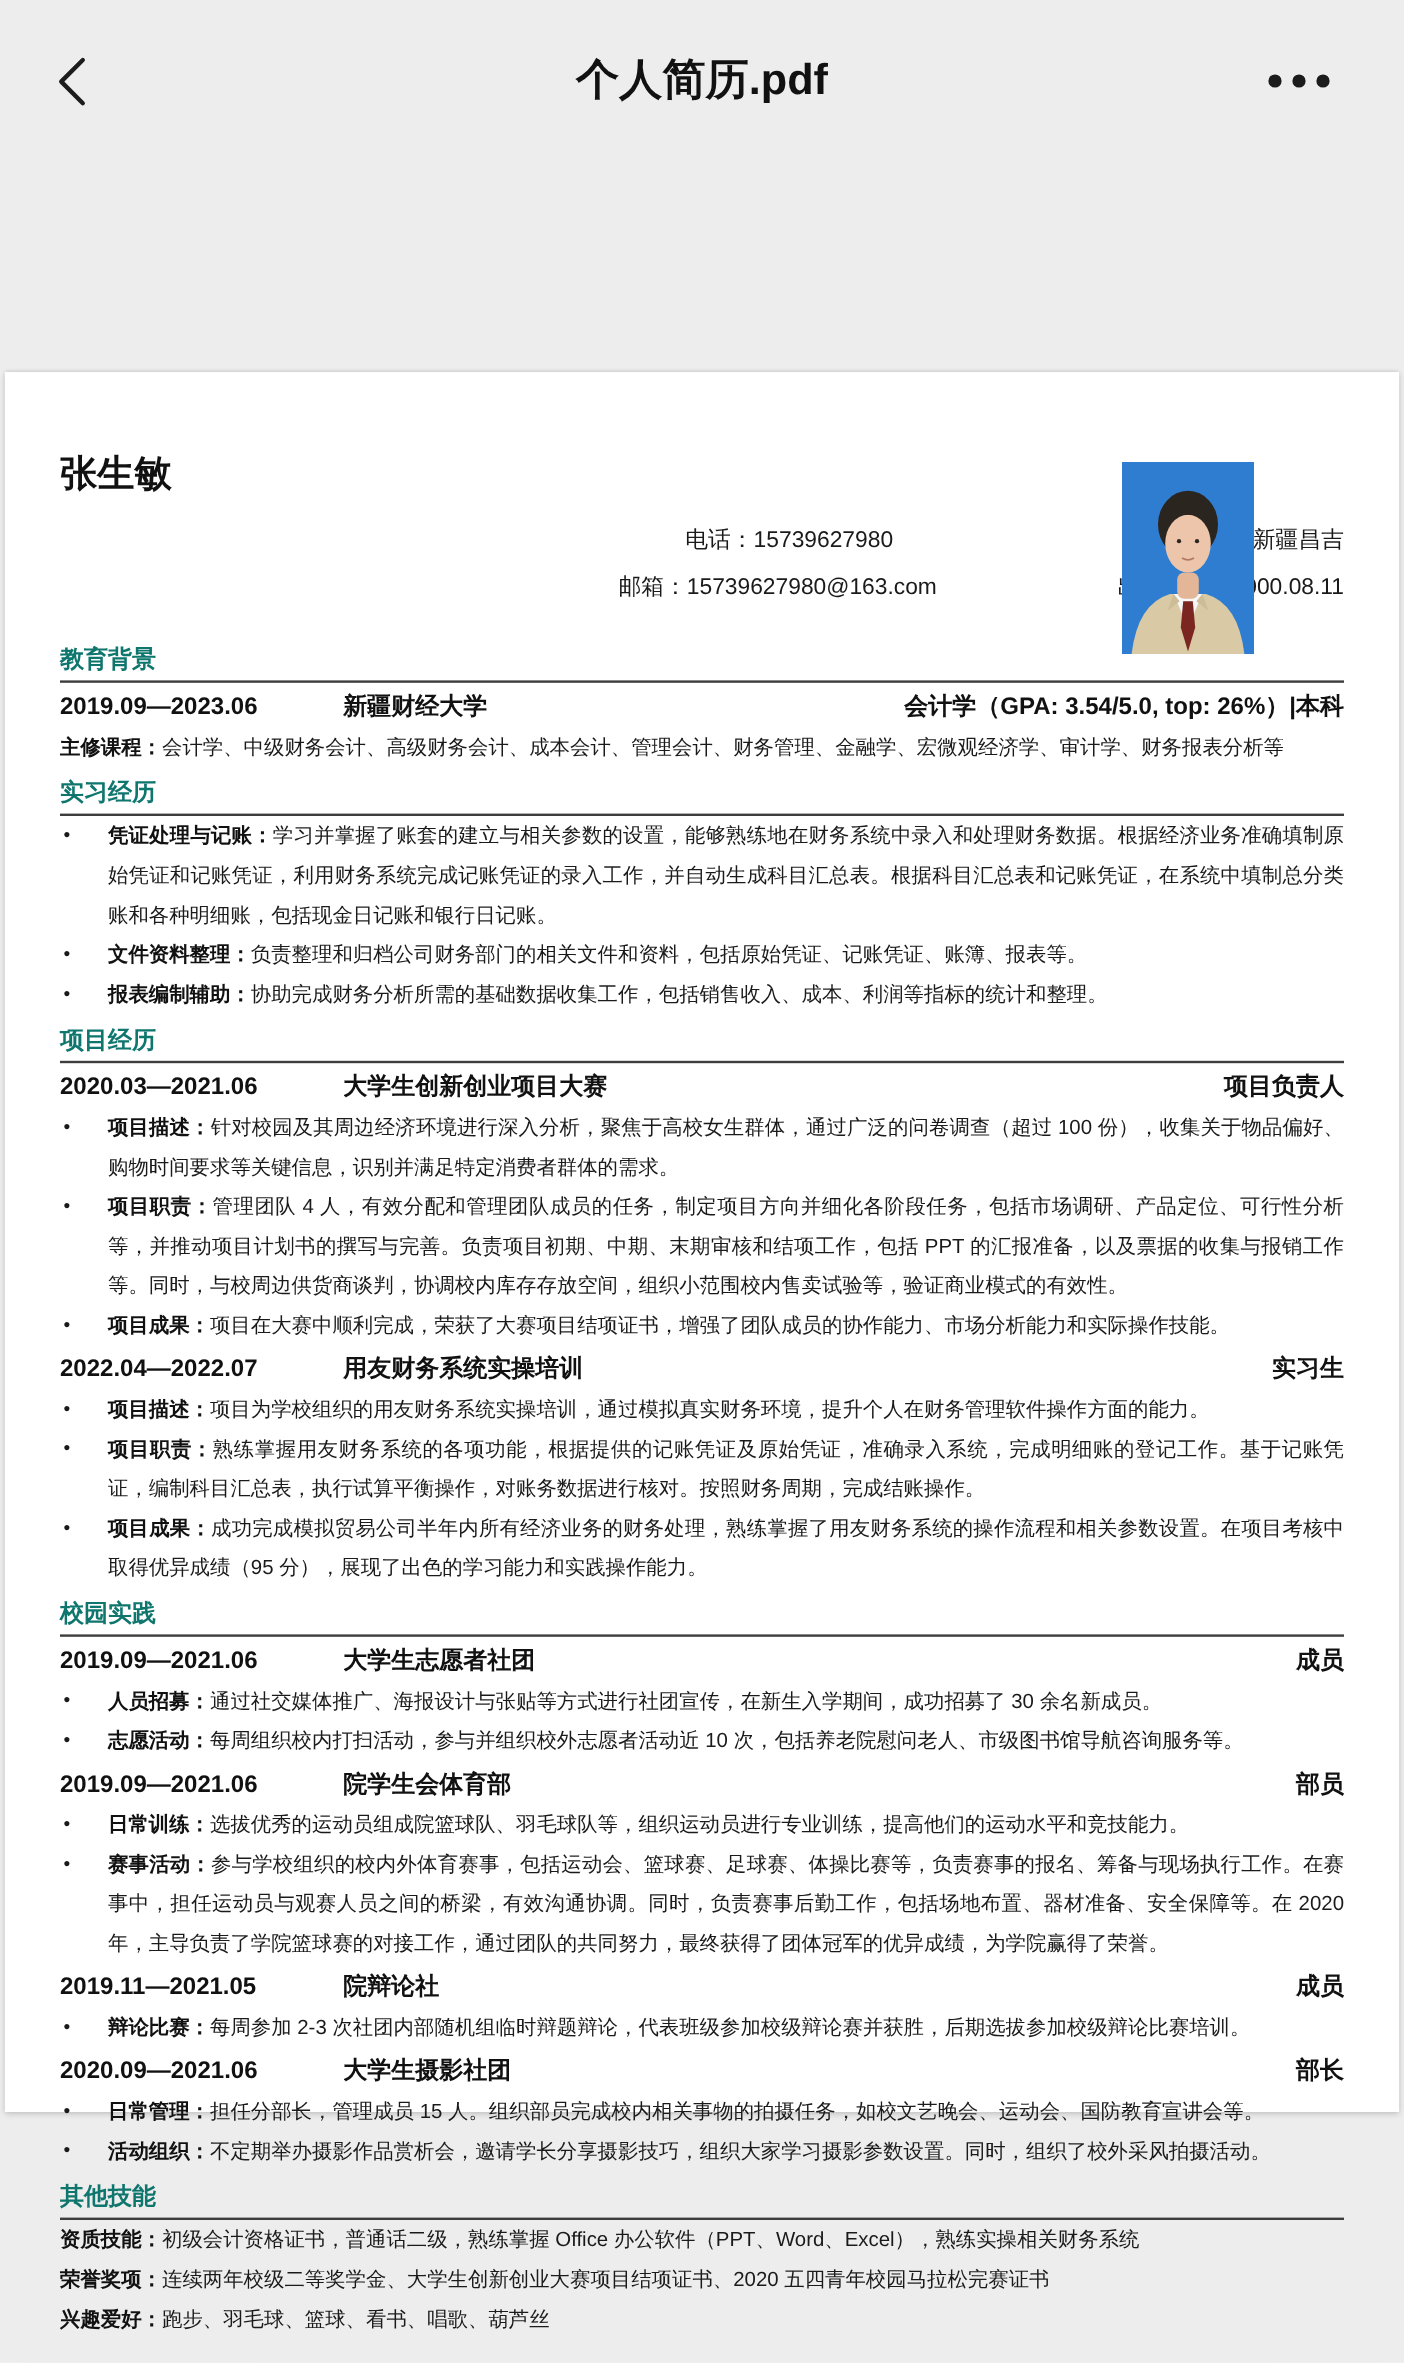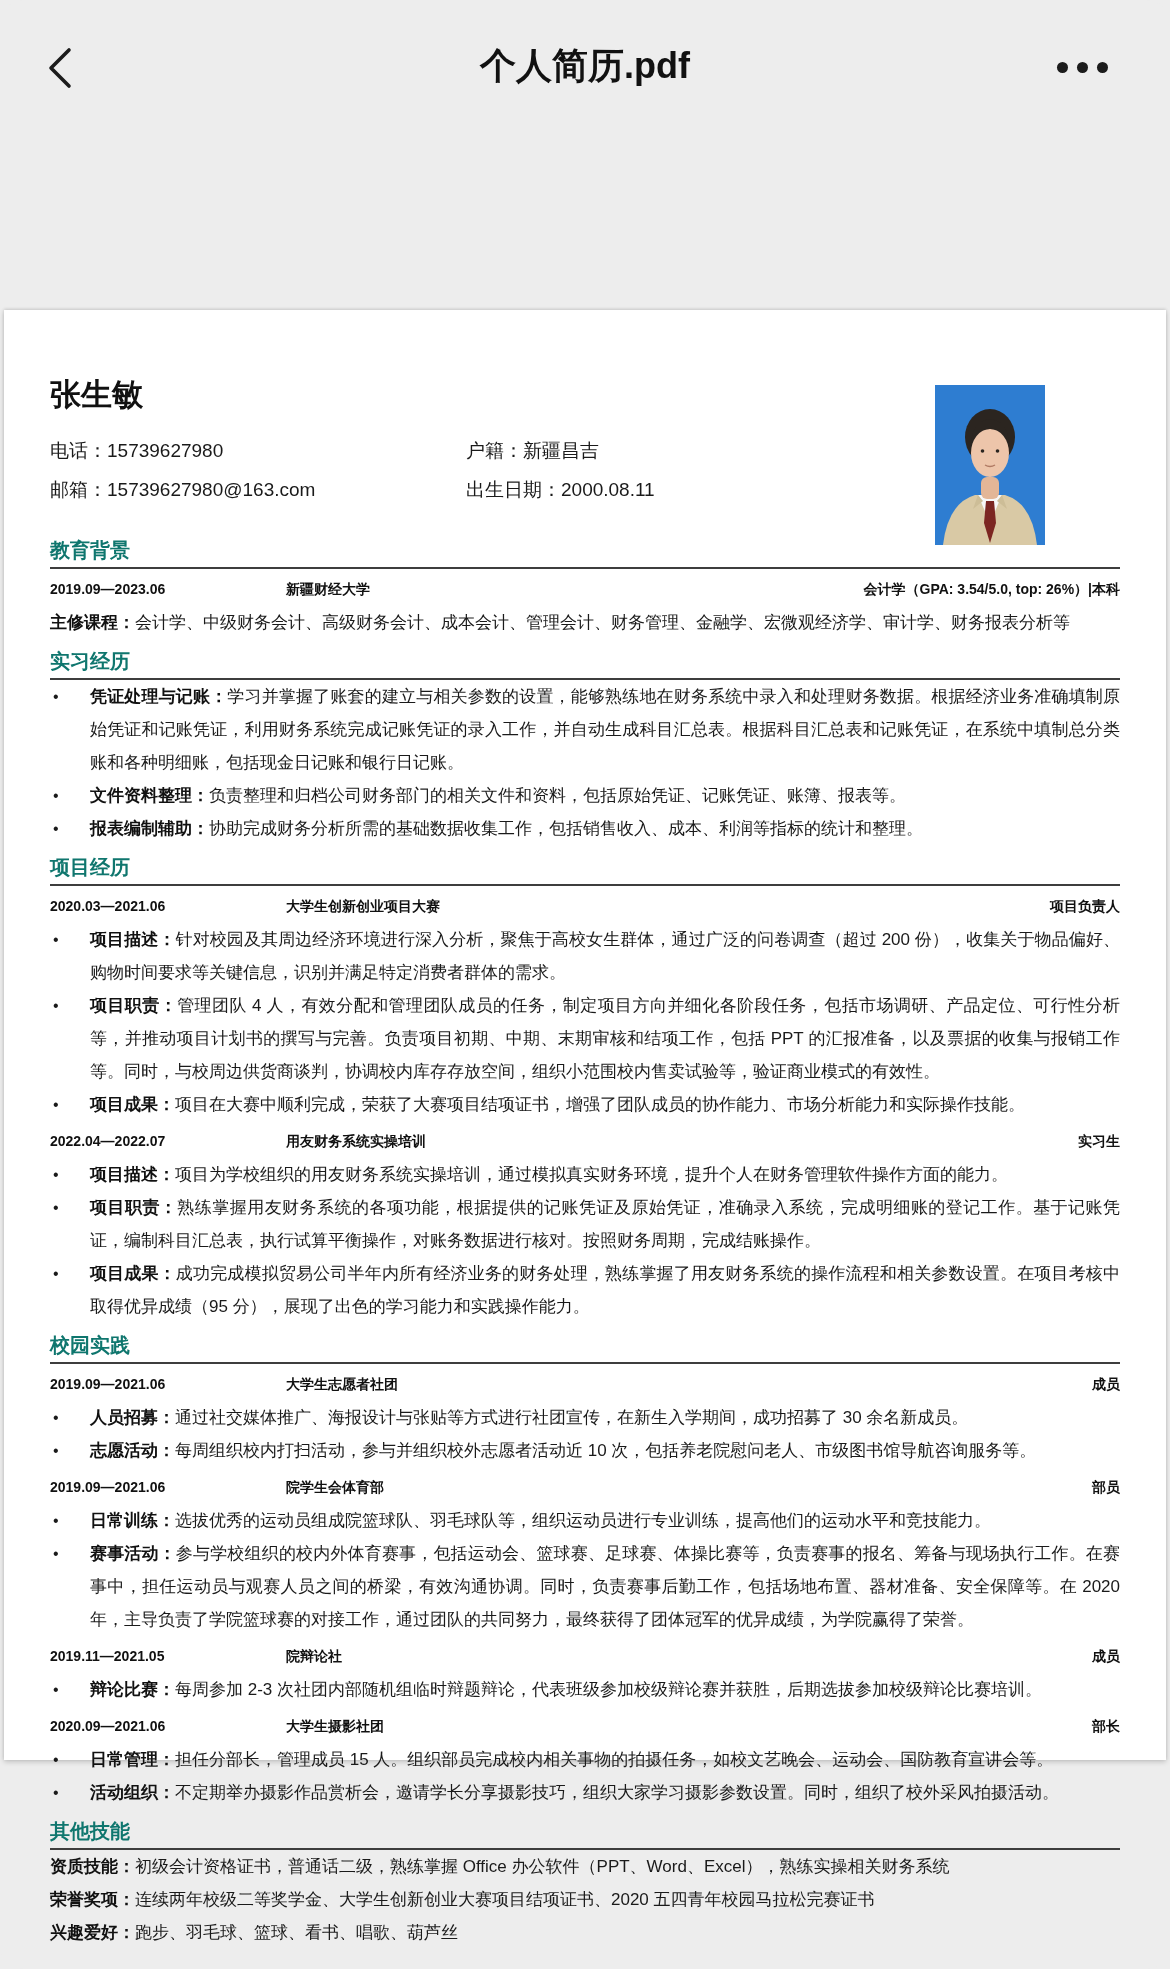--- a/index.html
+++ b/index.html
@@ -28,38 +28,38 @@
     position:absolute; left:4px; top:310px;
     width:1162px; height:1450px;
     background:#ffffff;
     box-shadow:0 -1px 3px rgba(0,0,0,0.12), 0 2px 5px rgba(0,0,0,0.18);
     padding:68px 46px 0 46px;
   }
 
   .res-name { margin:0; font-size:31px; font-weight:700; line-height:34px; color:#111; }
 
   .contact { margin-top:24px; font-size:19px; line-height:30px; }
-  .contact-row { display:flex; margin-top:9px; }
+  .contact-row { display:flex; margin-top:9px;justify-content:flex-end; }
   .contact-row:first-child { margin-top:0; }
   .ci-left { width:416px; }
 
   .photo {
     position:absolute; top:75px; right:121px;
     width:110px; height:160px; overflow:hidden;
   }
   .photo svg { display:block; }
 
   
   .section { margin-top:9px; }
   .section.first { margin-top:32px; }
   .sec-title {
     margin:0; font-size:20px; font-weight:700; line-height:27px;
     padding-bottom:3px; border-bottom:2px solid #3d3d3d; color:#0f766e;
   }
-  .entry-row { display:flex; font-weight:700; font-size:14px; line-height:34px; margin-top:3px; color:#111; }
+  .entry-row { display:flex; font-weight:700; font-size:20px; line-height:34px; margin-top:3px; color:#111; }
   .entry-row .period { width:236px; flex:none; }
   .entry-row .org { flex:1; }
   .entry-row .role { flex:none; white-space:nowrap; }
 
   .bullets { margin:0; padding:0; list-style:none; }
   .bullet {
     position:relative; padding-left:40px;
     font-size:17px; line-height:33px; text-align:justify;
   }
   .bullet::before { content:"•"; position:absolute; left:3px; top:0; font-size:16px; }
@@ -169,21 +169,21 @@
     <div class="section">
       <h2 class="sec-title">项目经历</h2>
 
       <div class="entry-row">
         <span class="period">2020.03—2021.06</span>
         <span class="org">大学生创新创业项目大赛</span>
         <span class="role">项目负责人</span>
       </div>
       <ul class="bullets">
         <li class="bullet">
-          <span class="b-label">项目描述：</span><span>针对校园及其周边经济环境进行深入分析，聚焦于高校女生群体，通过广泛的问卷调查（超过 200 份），收集关于物品偏好、购物时间要求等关键信息，识别并满足特定消费者群体的需求。</span>
+          <span class="b-label">项目描述：</span><span>针对校园及其周边经济环境进行深入分析，聚焦于高校女生群体，通过广泛的问卷调查（超过 100 份），收集关于物品偏好、购物时间要求等关键信息，识别并满足特定消费者群体的需求。</span>
         </li>
         <li class="bullet">
           <span class="b-label">项目职责：</span><span>管理团队 4 人，有效分配和管理团队成员的任务，制定项目方向并细化各阶段任务，包括市场调研、产品定位、可行性分析等，并推动项目计划书的撰写与完善。负责项目初期、中期、末期审核和结项工作，包括 PPT 的汇报准备，以及票据的收集与报销工作等。同时，与校周边供货商谈判，协调校内库存存放空间，组织小范围校内售卖试验等，验证商业模式的有效性。</span>
         </li>
         <li class="bullet">
           <span class="b-label">项目成果：</span><span>项目在大赛中顺利完成，荣获了大赛项目结项证书，增强了团队成员的协作能力、市场分析能力和实际操作技能。</span>
         </li>
       </ul>
 
       <div class="entry-row">

